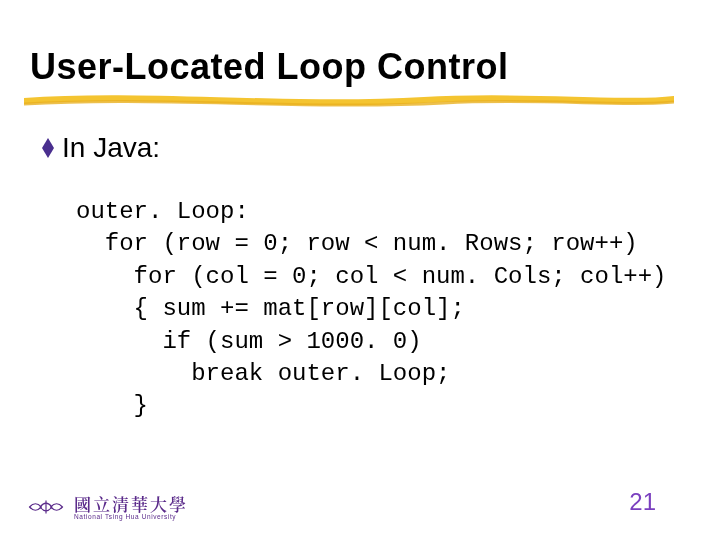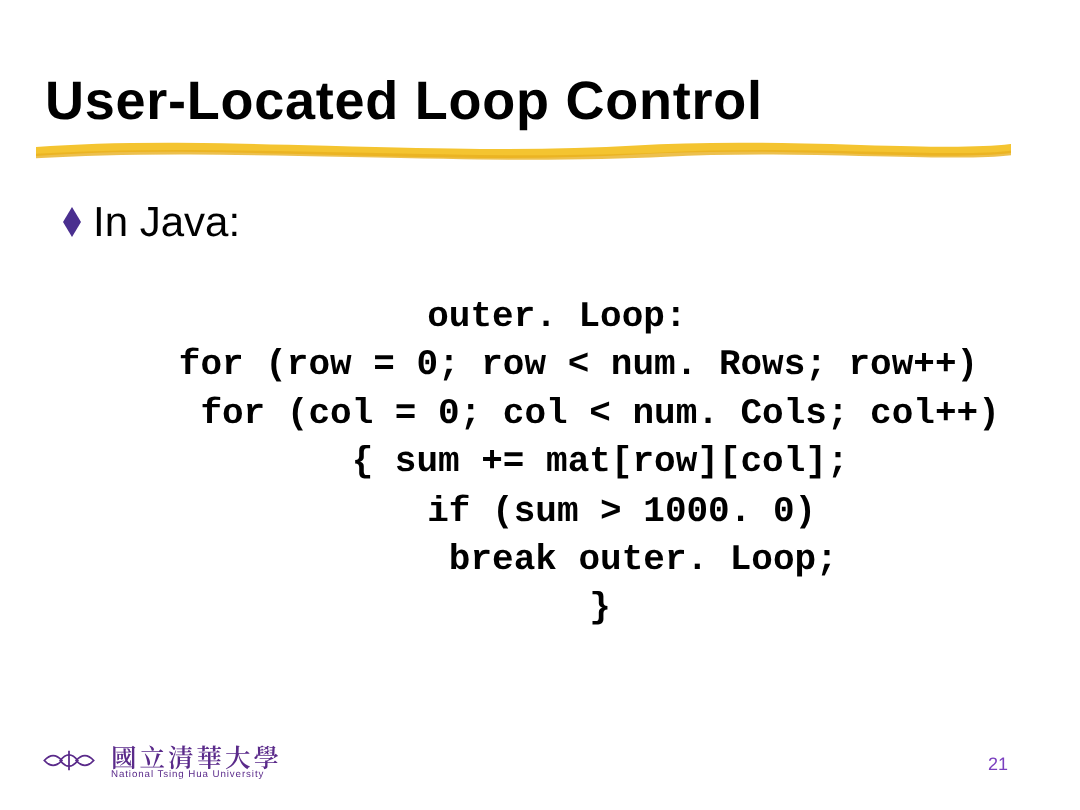--- a/index.html
+++ b/index.html
@@ -57,22 +57,21 @@
   }
   .code-block {
     position: absolute;
     left: 76px;
     top: 172px;
     font-family: "Courier New", Courier, monospace;
     font-size: 24px;
     line-height: 1.35;
     color: #000;
     white-space: pre;
-    font-weight: bold;
-    text-align: center;
+    font-weight: normal;
   }
   .footer-logo {
     position: absolute;
     left: 28px;
     bottom: 20px;
     display: flex;
     align-items: center;
     gap: 10px;
   }
   .logo-mark {
@@ -93,24 +92,24 @@
   }
   .logo-eng {
     font-family: Arial, sans-serif;
     font-size: 6.5px;
     letter-spacing: 0.6px;
     color: #5a2a8a;
     margin-top: 2px;
   }
   .page-num {
     position: absolute;
-    right: 36px;
+    right: 52px;
     bottom: 24px;
     font-family: Arial, sans-serif;
-    font-size: 12px;
+    font-size: 24px;
     color: #7a3fbf;
   }
 </style>
 </head>
 <body>
 
 <div class="slide">
 
   <div class="title">User-Located Loop Control</div>
 

